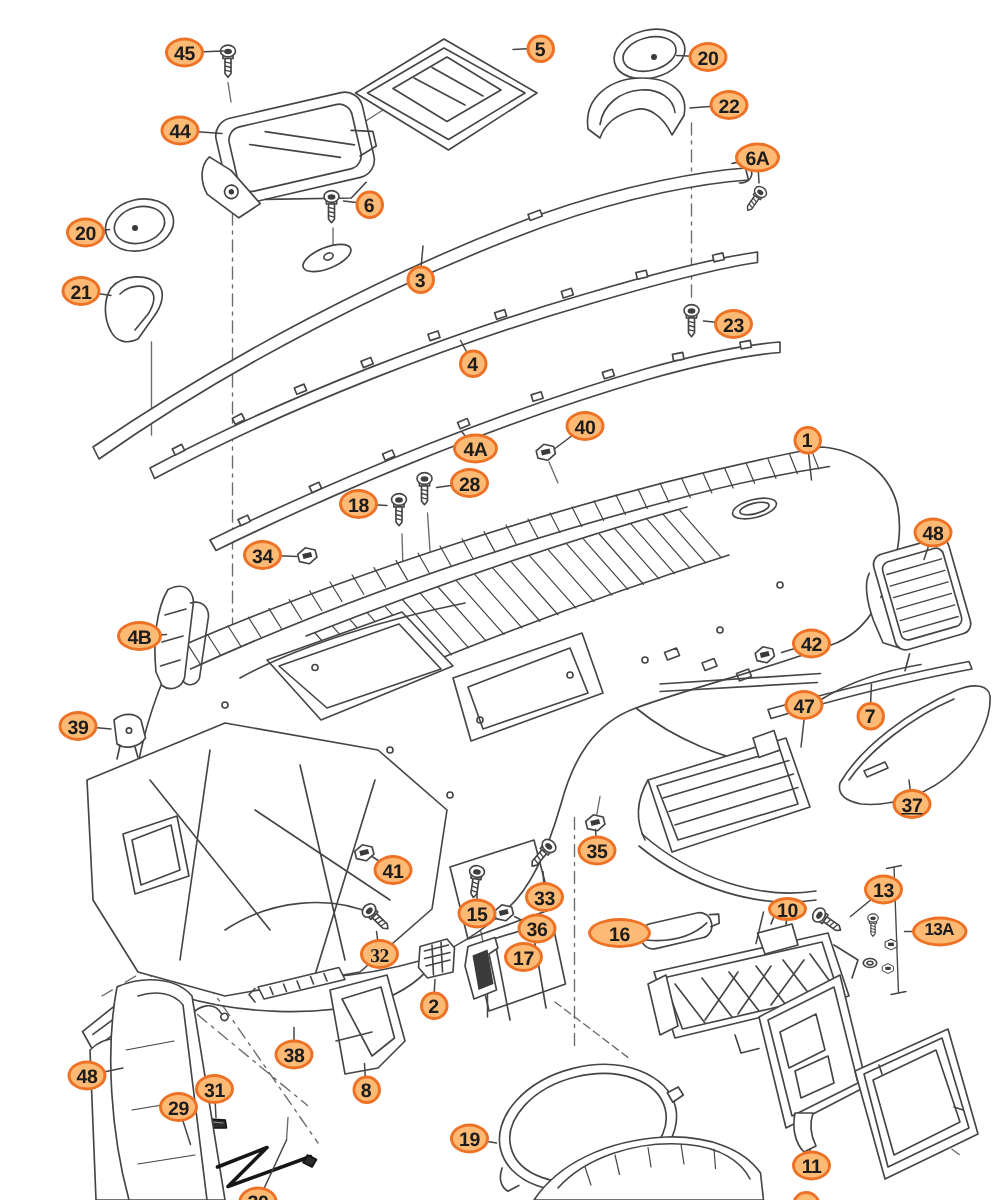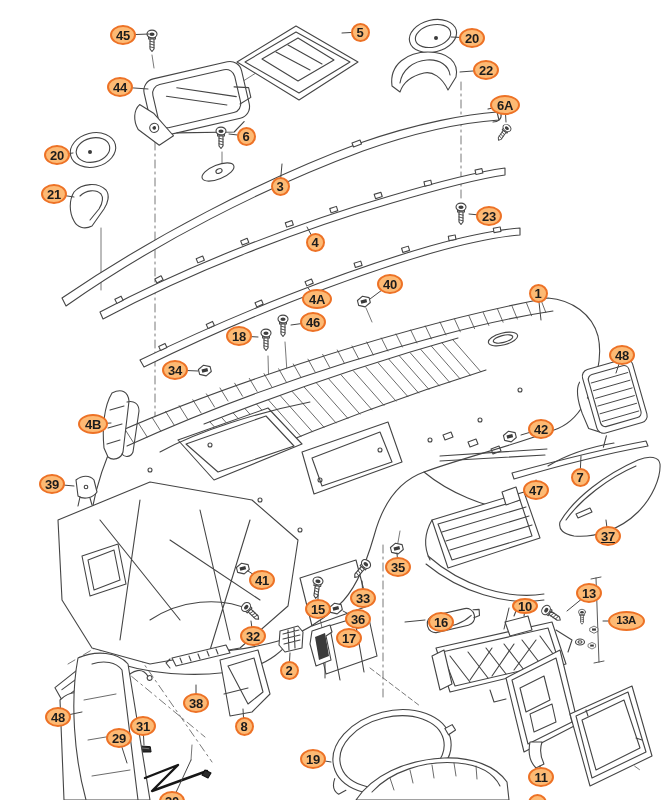--- a/index.html
+++ b/index.html
@@ -442,39 +442,39 @@
       <div class="callout" style="width: 26px; height: 20px; left: 473px; top: 60px; border-color: rgb(237, 114, 38); color: rgb(28, 28, 28);">22</div>
       <div class="callout" style="width: 26px; height: 20px; left: 107px; top: 77px; border-color: rgb(237, 114, 38); color: rgb(28, 28, 28);">44</div>
       <div class="callout" style="width: 30px; height: 20px; left: 490px; top: 95px; border-color: rgb(237, 114, 38); color: rgb(28, 28, 28);">6A</div>
       <div class="callout" style="width: 19px; height: 19px; left: 236.5px; top: 126.5px; border-color: rgb(237, 114, 38); color: rgb(28, 28, 28);">6</div>
       <div class="callout" style="width: 26px; height: 20px; left: 44px; top: 145px; border-color: rgb(237, 114, 38); color: rgb(28, 28, 28);">20</div>
       <div class="callout" style="width: 19px; height: 19px; left: 270.5px; top: 176.5px; border-color: rgb(237, 114, 38); color: rgb(28, 28, 28);">3</div>
       <div class="callout" style="width: 26px; height: 20px; left: 41px; top: 184px; border-color: rgb(237, 114, 38); color: rgb(28, 28, 28);">21</div>
       <div class="callout" style="width: 26px; height: 20px; left: 476px; top: 206px; border-color: rgb(237, 114, 38); color: rgb(28, 28, 28);">23</div>
       <div class="callout" style="width: 19px; height: 19px; left: 305.5px; top: 232.5px; border-color: rgb(237, 114, 38); color: rgb(28, 28, 28);">4</div>
       <div class="callout" style="width: 30px; height: 20px; left: 302px; top: 289px; border-color: rgb(237, 114, 38); color: rgb(28, 28, 28);">4A</div>
-      <div class="callout" style="width: 26px; height: 20px; left: 300px; top: 312px; border-color: rgb(237, 114, 38); color: rgb(28, 28, 28);">46</div>
+      <div class="callout" style="width: 26px; height: 20px; left: 300px; top: 312px; border-color: rgb(237, 114, 38); color: rgb(28, 28, 28);">28</div>
       <div class="callout" style="width: 26px; height: 20px; left: 226px; top: 326px; border-color: rgb(237, 114, 38); color: rgb(28, 28, 28);">18</div>
       <div class="callout" style="width: 26px; height: 20px; left: 377px; top: 274px; border-color: rgb(237, 114, 38); color: rgb(28, 28, 28);">40</div>
       <div class="callout" style="width: 19px; height: 19px; left: 528.5px; top: 283.5px; border-color: rgb(237, 114, 38); color: rgb(28, 28, 28);">1</div>
       <div class="callout" style="width: 26px; height: 20px; left: 162px; top: 360px; border-color: rgb(237, 114, 38); color: rgb(28, 28, 28);">34</div>
       <div class="callout" style="width: 26px; height: 20px; left: 609px; top: 345px; border-color: rgb(237, 114, 38); color: rgb(28, 28, 28);">48</div>
       <div class="callout" style="width: 30px; height: 20px; left: 78px; top: 414px; border-color: rgb(237, 114, 38); color: rgb(28, 28, 28);">4B</div>
       <div class="callout" style="width: 26px; height: 20px; left: 528px; top: 419px; border-color: rgb(237, 114, 38); color: rgb(28, 28, 28);">42</div>
       <div class="callout" style="width: 26px; height: 20px; left: 39px; top: 474px; border-color: rgb(237, 114, 38); color: rgb(28, 28, 28);">39</div>
       <div class="callout" style="width: 19px; height: 19px; left: 570.5px; top: 467.5px; border-color: rgb(237, 114, 38); color: rgb(28, 28, 28);">7</div>
-      <div class="callout" style="width: 26px; height: 20px; left: 523px; top: 480px; border-color: rgb(237, 114, 38); color: rgb(28, 28, 28); text-align: center;">47</div>
+      <div class="callout" style="width: 26px; height: 20px; left: 523px; top: 460px; border-color: rgb(237, 114, 38); color: rgb(28, 28, 28); text-align: center;">47</div>
       <div class="callout" style="width: 26px; height: 20px; left: 595px; top: 526px; border-color: rgb(237, 114, 38); color: rgb(28, 28, 28); text-decoration: underline;">37</div>
       <div class="callout" style="width: 26px; height: 20px; left: 249px; top: 570px; border-color: rgb(237, 114, 38); color: rgb(28, 28, 28);">41</div>
       <div class="callout" style="width: 26px; height: 20px; left: 385px; top: 557px; border-color: rgb(237, 114, 38); color: rgb(28, 28, 28);">35</div>
       <div class="callout" style="width: 26px; height: 20px; left: 350px; top: 588px; border-color: rgb(237, 114, 38); color: rgb(28, 28, 28);">33</div>
       <div class="callout" style="width: 26px; height: 20px; left: 305px; top: 599px; border-color: rgb(237, 114, 38); color: rgb(28, 28, 28);">15</div>
       <div class="callout" style="width: 26px; height: 20px; left: 345px; top: 609px; border-color: rgb(237, 114, 38); color: rgb(28, 28, 28);">36</div>
-      <div class="callout" style="width: 26px; height: 20px; left: 240px; top: 626px; border-color: rgb(237, 114, 38); color: rgb(28, 28, 28);">32</div>
-      <div class="callout" style="width: 26px; height: 20px; left: 392px; top: 612px; border-color: rgb(237, 114, 38); color: rgb(28, 28, 28); margin-left: 36px;">16</div>
+      <div class="callout" style="width: 26px; height: 20px; left: 240px; top: 626px; border-color: rgb(237, 114, 38); color: rgb(28, 28, 28); font-family: Liberation Serif, serif;">32</div>
+      <div class="callout" style="width: 42px; height: 20px; left: 392px; top: 612px; border-color: rgb(237, 114, 38); color: rgb(28, 28, 28);">16</div>
       <div class="callout" style="width: 26px; height: 16px; left: 512px; top: 598px; border-color: rgb(237, 114, 38); color: rgb(28, 28, 28);">10</div>
       <div class="callout" style="width: 26px; height: 20px; left: 576px; top: 583px; border-color: rgb(237, 114, 38); color: rgb(28, 28, 28);">13</div>
       <div class="callout small3" style="width: 37px; height: 20px; left: 607.5px; top: 611px; border-color: rgb(237, 114, 38); color: rgb(28, 28, 28);">13A</div>
       <div class="callout" style="width: 19px; height: 19px; left: 279.5px; top: 660.5px; border-color: rgb(237, 114, 38); color: rgb(28, 28, 28);">2</div>
       <div class="callout" style="width: 26px; height: 20px; left: 312px; top: 628px; border-color: rgb(237, 114, 38); color: rgb(28, 28, 28); margin-left: 24px;">17</div>
       <div class="callout" style="width: 26px; height: 20px; left: 183px; top: 693px; border-color: rgb(237, 114, 38); color: rgb(28, 28, 28);">38</div>
       <div class="callout" style="width: 19px; height: 19px; left: 234.5px; top: 716.5px; border-color: rgb(237, 114, 38); color: rgb(28, 28, 28);">8</div>
       <div class="callout" style="width: 26px; height: 20px; left: 45px; top: 707px; border-color: rgb(237, 114, 38); color: rgb(28, 28, 28);">48</div>
       <div class="callout" style="width: 26px; height: 20px; left: 130px; top: 716px; border-color: rgb(237, 114, 38); color: rgb(28, 28, 28);">31</div>
       <div class="callout" style="width: 26px; height: 20px; left: 106px; top: 728px; border-color: rgb(237, 114, 38); color: rgb(28, 28, 28);">29</div>

